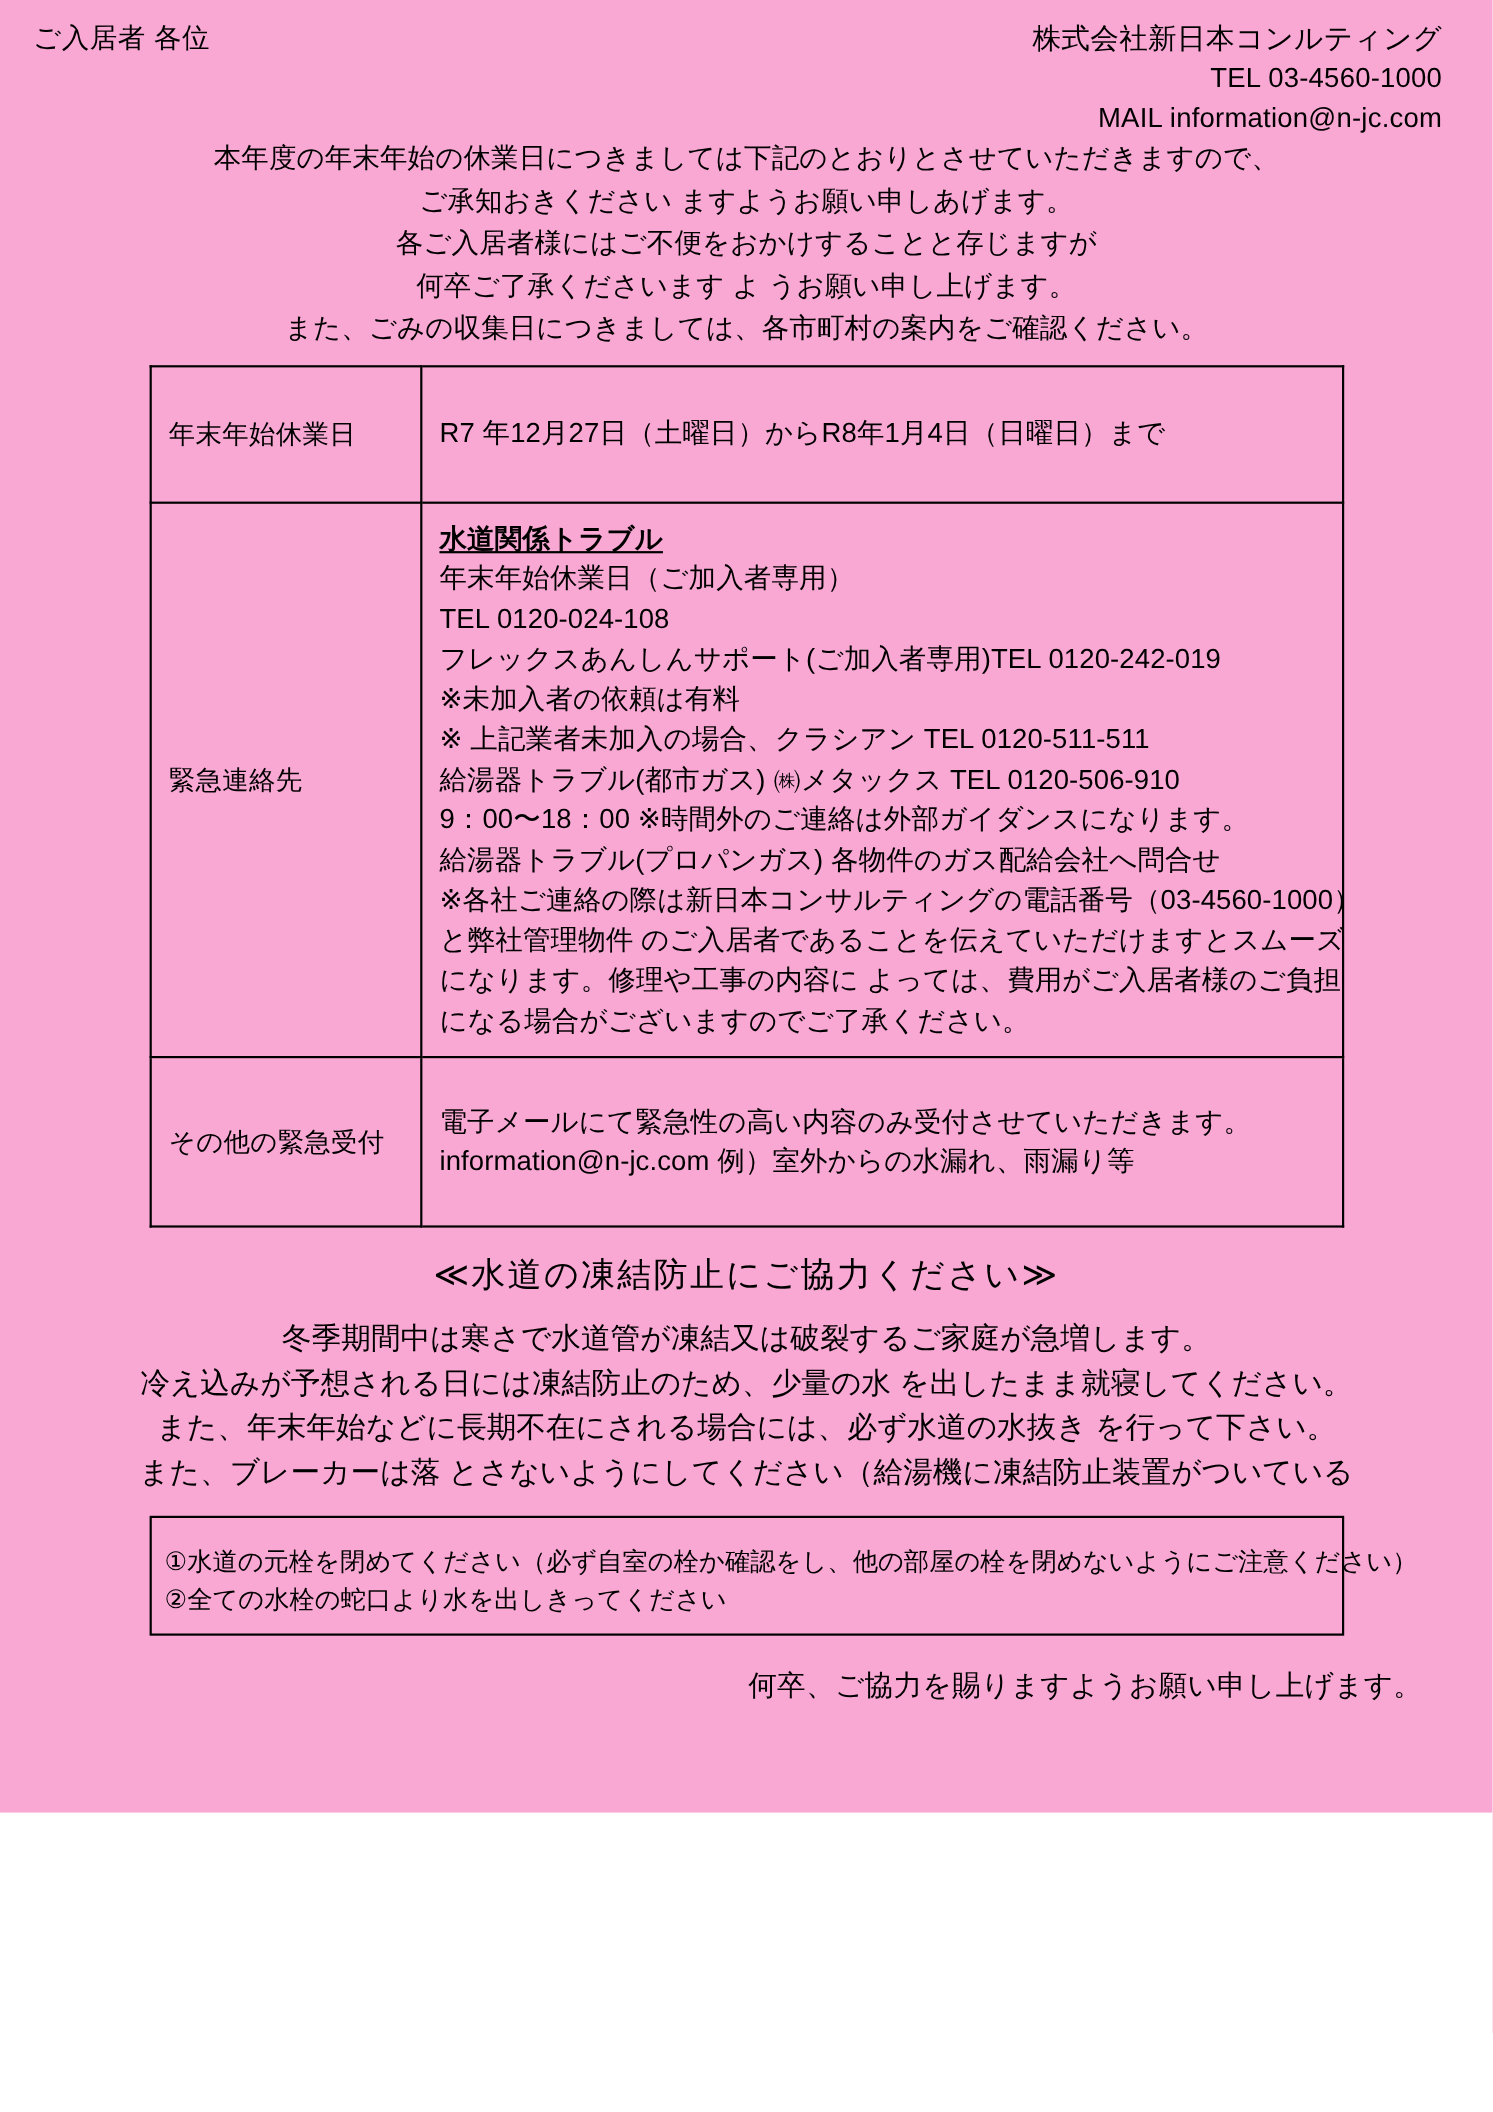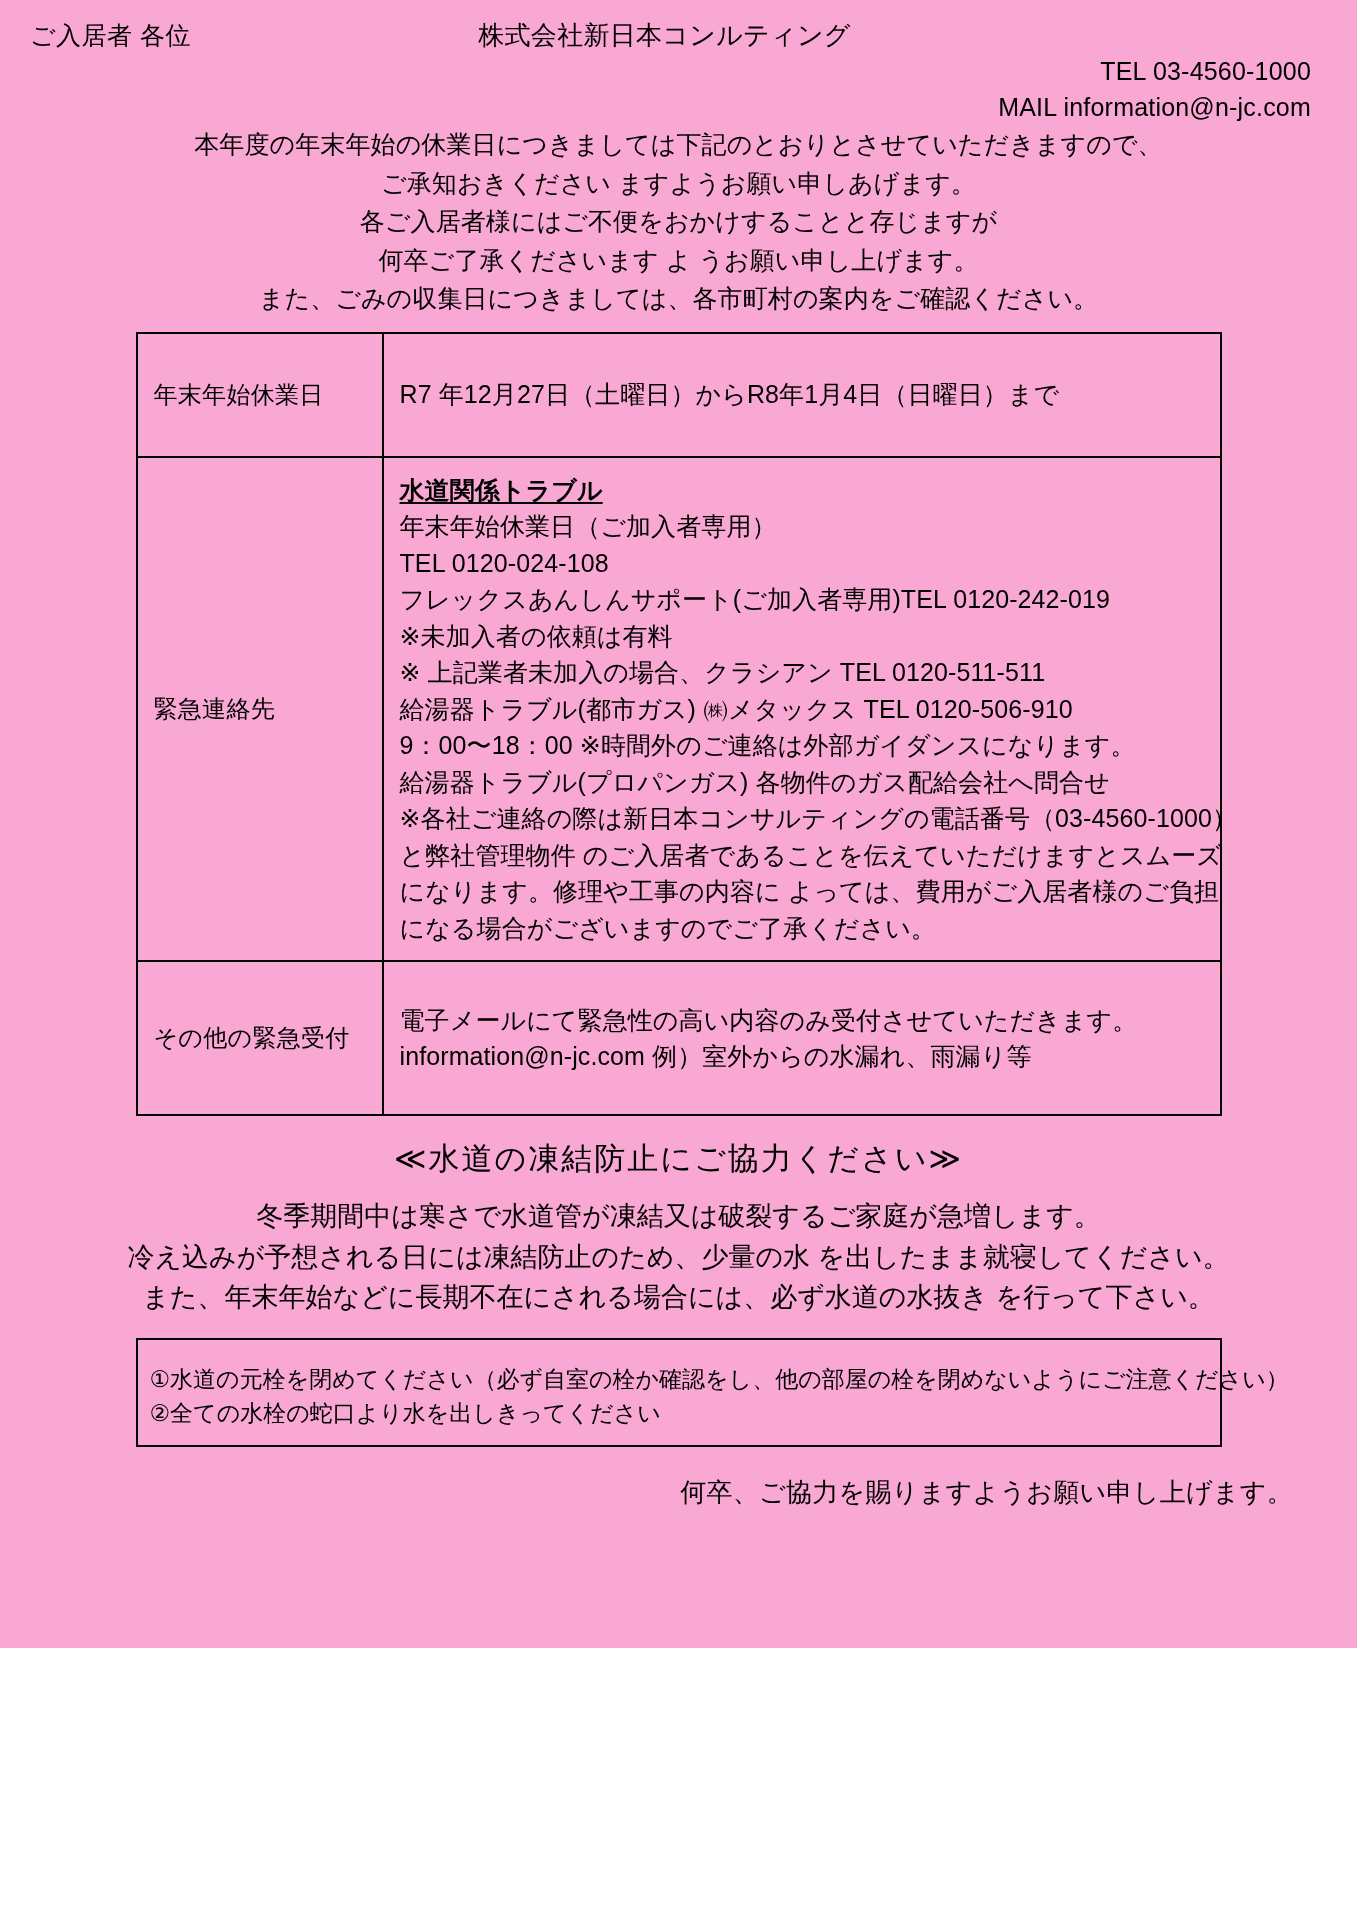--- a/index.html
+++ b/index.html
@@ -31,21 +31,20 @@
     margin: 6px 0 0 12px;
   }
   .company-block {
     text-align: right;
     margin: -34px 28px 0 0;
     line-height: 1.42;
   }
   .company-name {
     font-size: 26px;
     letter-spacing: 0.3px;
-    text-align: center;
   }
   .company-tel,
   .company-mail {
     font-size: 25px;
     letter-spacing: 0.2px;
   }
 
   
   .doc-title {
     text-align: center;
@@ -193,20 +192,21 @@
         </td>
       </tr>
     </tbody>
   </table>
 
   <div class="freeze-heading">≪水道の凍結防止にご協力ください≫</div>
   <div class="freeze-body">
     <div>冬季期間中は寒さで水道管が凍結又は破裂するご家庭が急増します。</div>
     <div>冷え込みが予想される日には凍結防止のため、少量の水 を出したまま就寝してください。</div>
     <div>また、年末年始などに長期不在にされる場合には、必ず水道の水抜き を行って下さい。</div>
+    <div>また、ブレーカーは落 とさないようにしてください（給湯機に凍結防止装置がついている</div>
   </div>
 
   <div class="steps-box">
     <div>①水道の元栓を閉めてください（必ず自室の栓か確認をし、他の部屋の栓を閉めないようにご注意ください）</div>
     <div>②全ての水栓の蛇口より水を出しきってください</div>
   </div>
 
   <div class="closing">何卒、ご協力を賜りますようお願い申し上げます。</div>
 
 </div>

